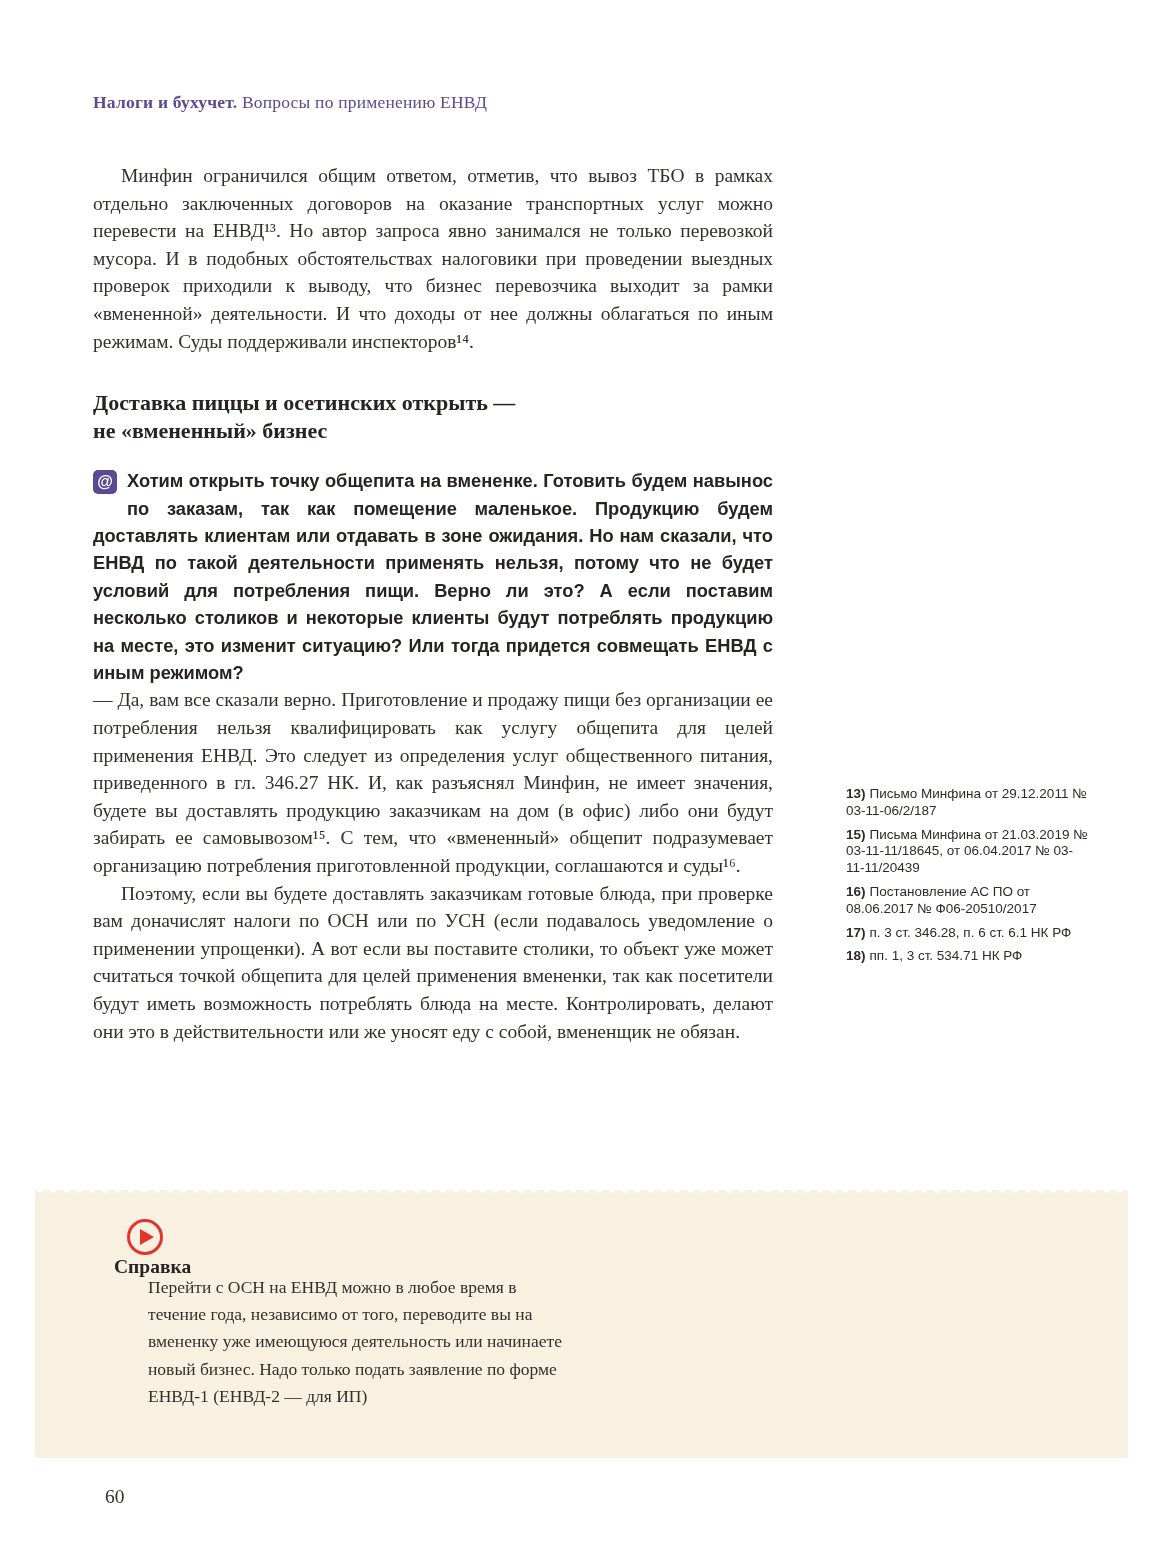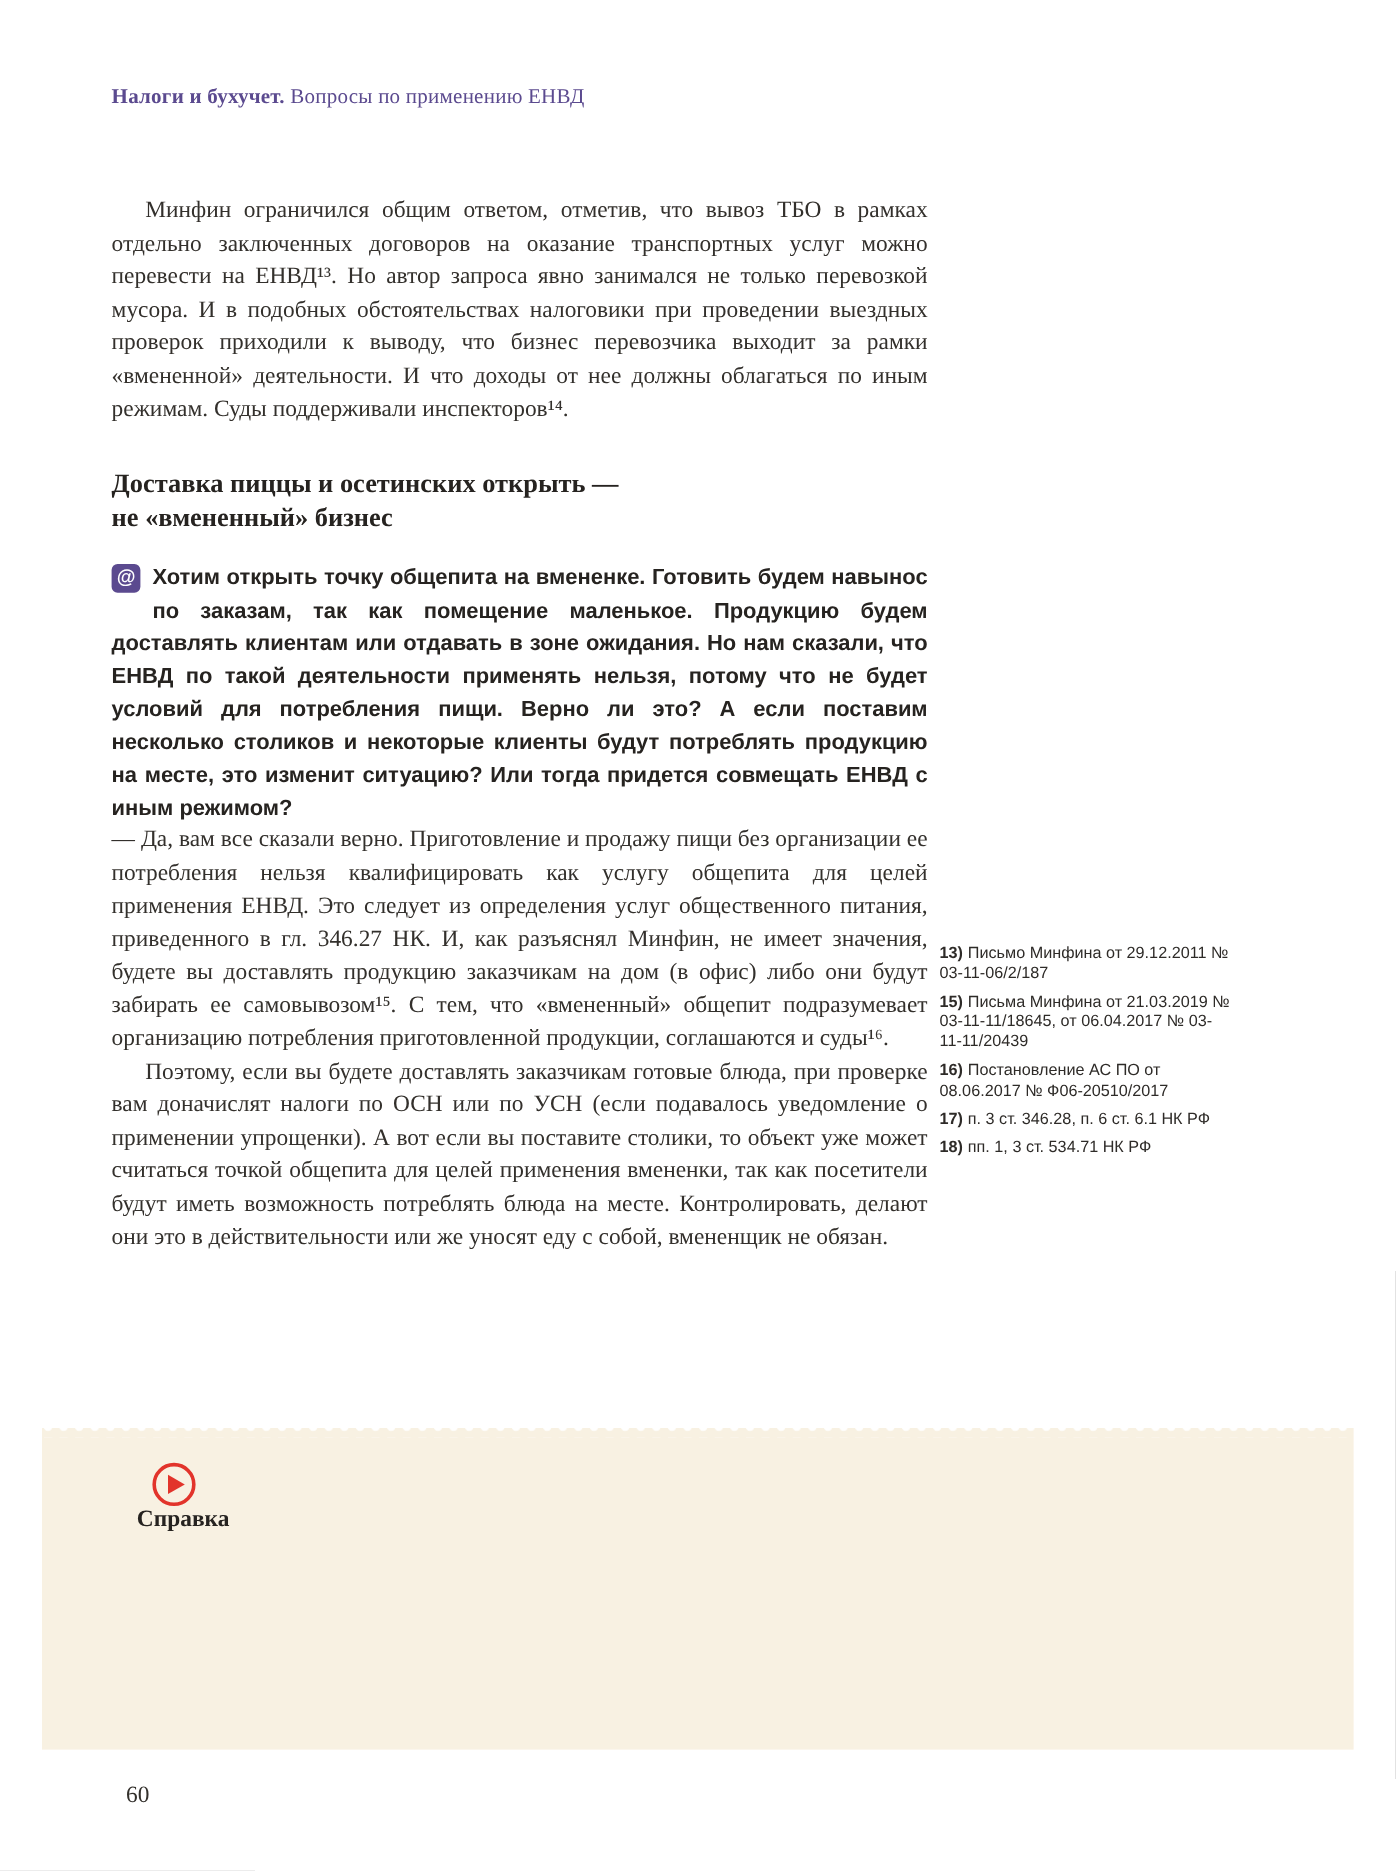--- a/index.html
+++ b/index.html
@@ -18,21 +18,21 @@
     background: #ffffff;
     font-family: "Liberation Serif", serif;
     color: var(--text-dark);
     overflow: hidden;
   }
 
   
   .page-header{
     position: absolute;
     left: 93px;
-    top: 70px;
+    top: 92px;
     font-size: 17.5px;
     color: var(--accent-purple);
     letter-spacing: .2px;
   }
   .page-header .hdr-title{ font-weight: bold; }
   .page-header .hdr-subtitle{ font-weight: normal; }
 
   
   .main-col{
     position: absolute;
@@ -80,21 +80,21 @@
   .answer p{
     font-size: 19.5px;
     line-height: 27.6px;
     text-align: justify;
   }
   .answer .p2{ text-indent: 28px; }
 
   
   .footnotes{
     position: absolute;
-    left: 783px;
+    left: 846px;
     top: 786px;
     width: 244px;
     font-family: "Liberation Sans", sans-serif;
     font-size: 13.5px;
     line-height: 16.8px;
     color: #2e2b28;
   }
   .footnote{ margin-bottom: 7px; }
   .fn-num{ font-weight: bold; margin-right: 4px; }
 
@@ -204,18 +204,19 @@
 
   <div class="spravka">
     <div class="spravka-header">
       <svg class="play-icon" viewBox="0 0 38 38">
         <circle cx="19" cy="19" r="16.5" fill="none" stroke="#e2342b" stroke-width="3"></circle>
         <polygon points="14,11 28,19 14,27" fill="#e2342b"></polygon>
       </svg>
       <span class="spravka-title">Справка</span>
     </div>
     <div class="spravka-cols">
+      <p class="spravka-col col1">Перейти с ОСН на ЕНВД можно в любое время в течение года, независимо от того, переводите вы на вмененку уже имеющуюся деятельность или начинаете новый бизнес. Надо только подать заявление по форме ЕНВД-1 (ЕНВД-2 — для ИП)</p>
     </div>
   </div>
 
   <div class="page-num">60</div>
 
 </div>
 
 </body></html>

